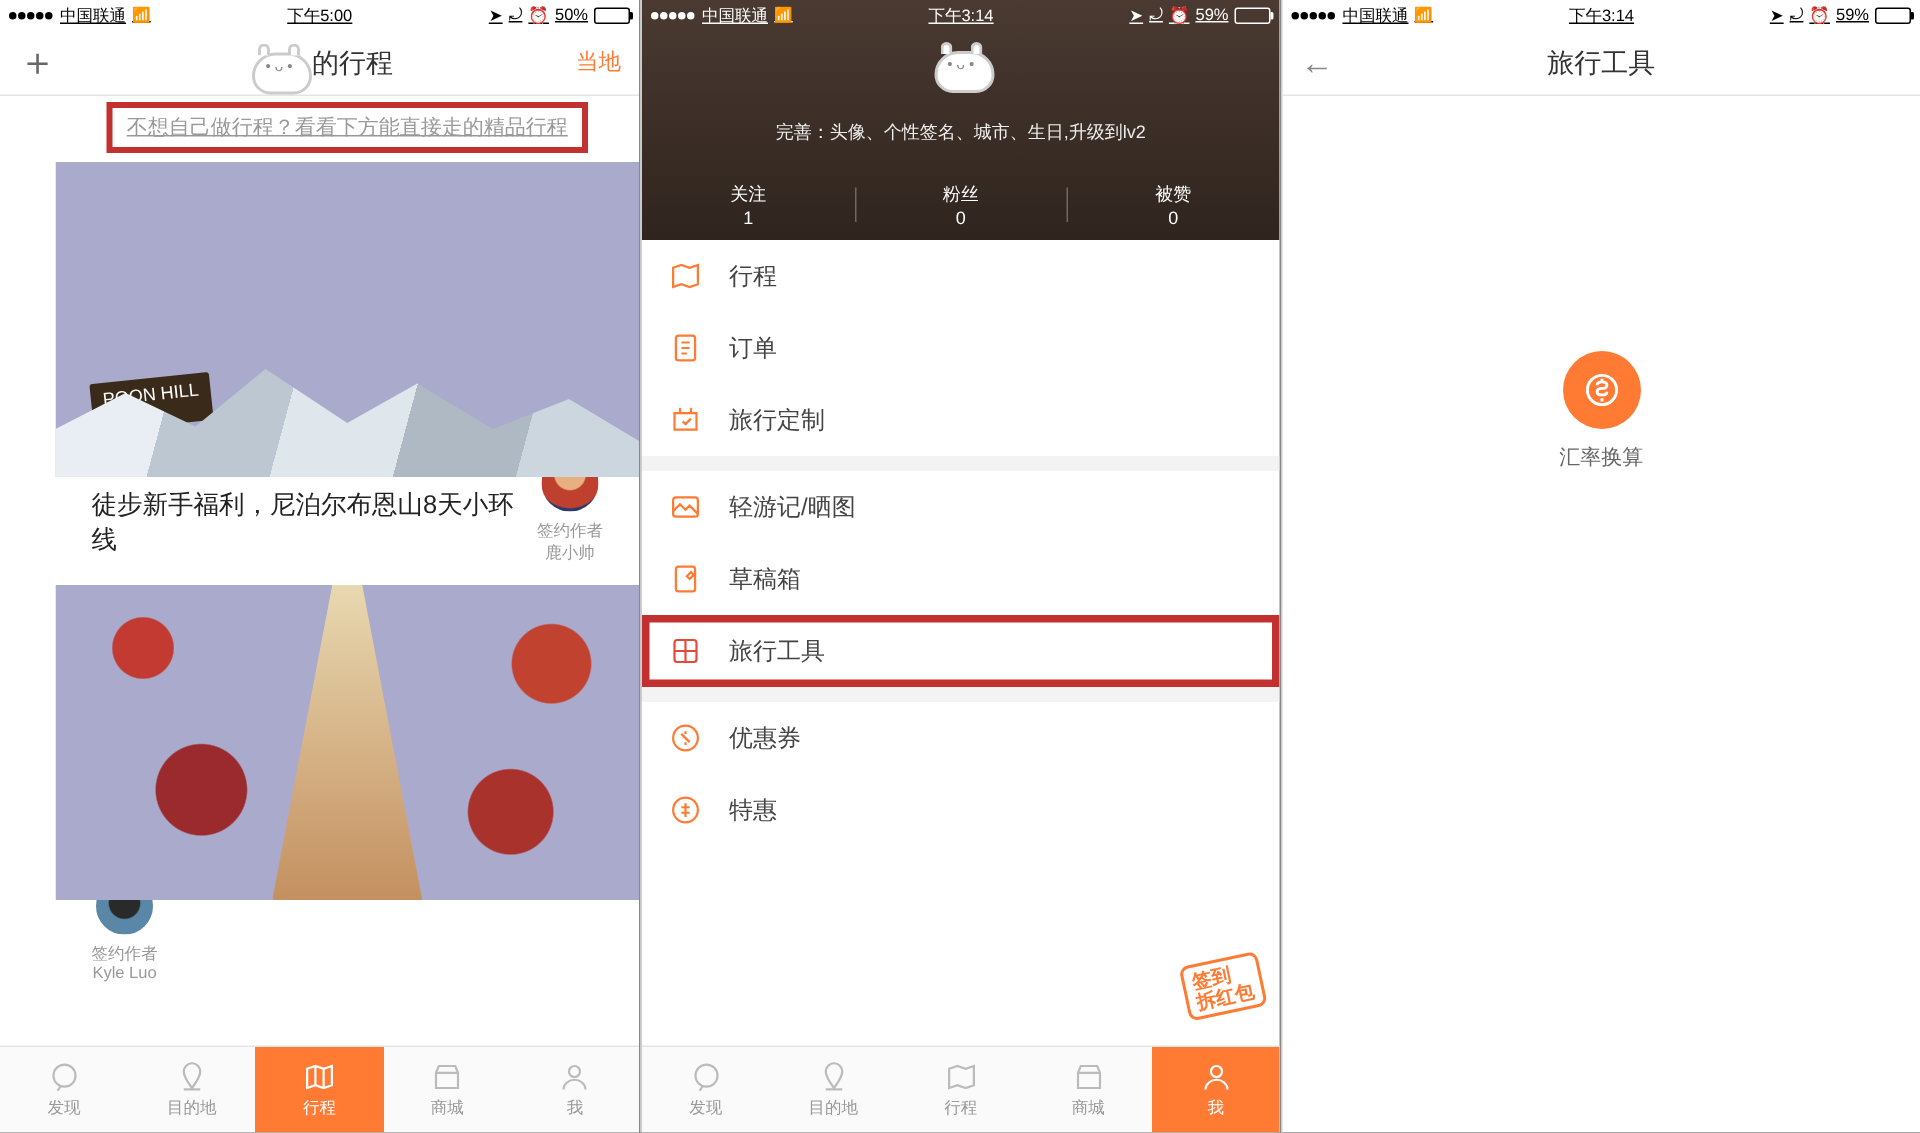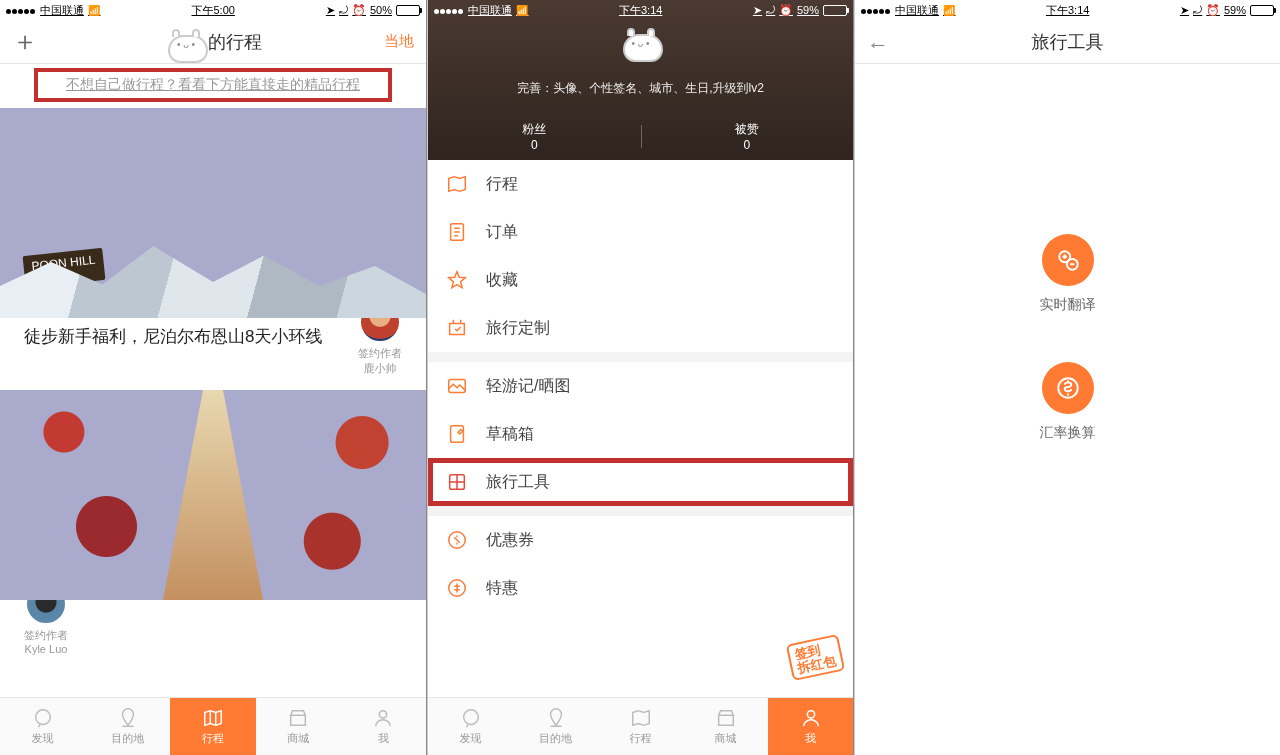--- a/index.html
+++ b/index.html
@@ -86,21 +86,21 @@
   .mitem.hl{outline:5px solid #c2302f;outline-offset:-5px;}
   .mitem .mi-ic.red svg{stroke:#e24a3a;}
   .gap{height:10px;background:#f3f3f3;}
   .hongbao{position:absolute;right:6px;bottom:64px;width:58px;height:52px;}
   .hongbao .tag{transform:rotate(-12deg);border:2px solid #ff7a33;border-radius:6px;padding:3px 5px;font-size:13px;font-weight:700;color:#ff7a33;background:#fff;line-height:1.05;display:inline-block;}
   
   .tools{flex:1;display:flex;flex-direction:column;align-items:center;padding-top:170px;gap:48px;}
   .tool{display:flex;flex-direction:column;align-items:center;gap:10px;font-size:14px;color:#666;}
   .tool .circ{width:52px;height:52px;border-radius:50%;background:#ff7a33;display:flex;align-items:center;justify-content:center;}
   .tool .circ svg{stroke:#fff;fill:none;stroke-width:1.8;}
-  .content1{flex:1;overflow:hidden;}
+  .content1{flex:1;overflow:hidden;margin-left:37px;}
 </style>
 </head>
 <body>
 
 <div class="phone">
   <div class="status">
     <div class="st-left">
       <span class="dots"><span></span><span></span><span></span><span></span><span></span></span>
       <span>中国联通</span>
       <span class="wifi"></span>
@@ -226,20 +226,24 @@
           <span class="ear l"></span>
           <span class="ear r"></span>
         </span>
       <span class="p2-gear"><svg class="gear-icon" viewBox="0 0 24 24">
             <circle cx="12" cy="12" r="3" stroke="#fff"></circle>
             <path d="M12 2v3M12 19v3M4.2 4.2l2.1 2.1M17.7 17.7l2.1 2.1M2 12h3M19 12h3M4.2 19.8l2.1-2.1M17.7 6.3l2.1-2.1" stroke="#fff"></path>
           </svg></span>
       <div class="hint">完善：头像、个性签名、城市、生日,升级到lv2</div>
       <div class="p2-stats">
         <div class="cell">
+            <div>关注</div>
+            <div>1</div>
+          </div>
+        <div class="cell">
             <div>粉丝</div>
             <div>0</div>
           </div>
         <div class="cell">
             <div>被赞</div>
             <div>0</div>
           </div>
       </div>
     </div>
   </div>
@@ -253,28 +257,20 @@
         <span>行程</span>
       </div>
     <div class="mitem">
         <span class="mi-ic">
           <svg viewBox="0 0 24 24">
             <rect x="5" y="3" width="14" height="18" rx="2"></rect>
             <path d="M9 8h6M9 12h6M9 16h4"></path>
           </svg>
         </span>
         <span>订单</span>
-      </div>
-    <div class="mitem">
-        <span class="mi-ic">
-          <svg viewBox="0 0 24 24">
-            <path d="M12 3l2.5 6 6.5.5-5 4.5 1.6 6.5L12 17l-5.6 3.5L8 14 3 9.5l6.5-.5z"></path>
-          </svg>
-        </span>
-        <span>收藏</span>
       </div>
     <div class="mitem">
         <span class="mi-ic">
           <svg viewBox="0 0 24 24">
             <path d="M4 7h16v12H4z"></path>
             <path d="M8 3v4M16 3v4M10 13l2 2 4-4"></path>
           </svg>
         </span>
         <span>旅行定制</span>
       </div>
@@ -395,30 +391,20 @@
   </div>
   <div class="hdr">
     <span class="back-icon">←</span>
     <span class="center title">旅行工具</span>
     <span style="width:22px"></span>
   </div>
   <div class="tools">
     <div class="tool">
       <span class="circ">
           <svg viewBox="0 0 24 24" width="26" height="26">
-            <circle cx="9" cy="9" r="5"></circle>
-            <circle cx="16" cy="16" r="5"></circle>
-            <path d="M7 9h4M9 7v4M14 16h4"></path>
-          </svg>
-        </span>
-      <span>实时翻译</span>
-    </div>
-    <div class="tool">
-      <span class="circ">
-          <svg viewBox="0 0 24 24" width="26" height="26">
             <circle cx="12" cy="12" r="9"></circle>
             <path d="M9 9c0-1.5 1.5-2 3-2s3 .5 3 2-1.5 2-3 2-3 .5-3 2 1.5 2 3 2 3-.5 3-2M12 5v2M12 17v2"></path>
           </svg>
         </span>
       <span>汇率换算</span>
     </div>
   </div>
 </div>
 
 </body></html>

